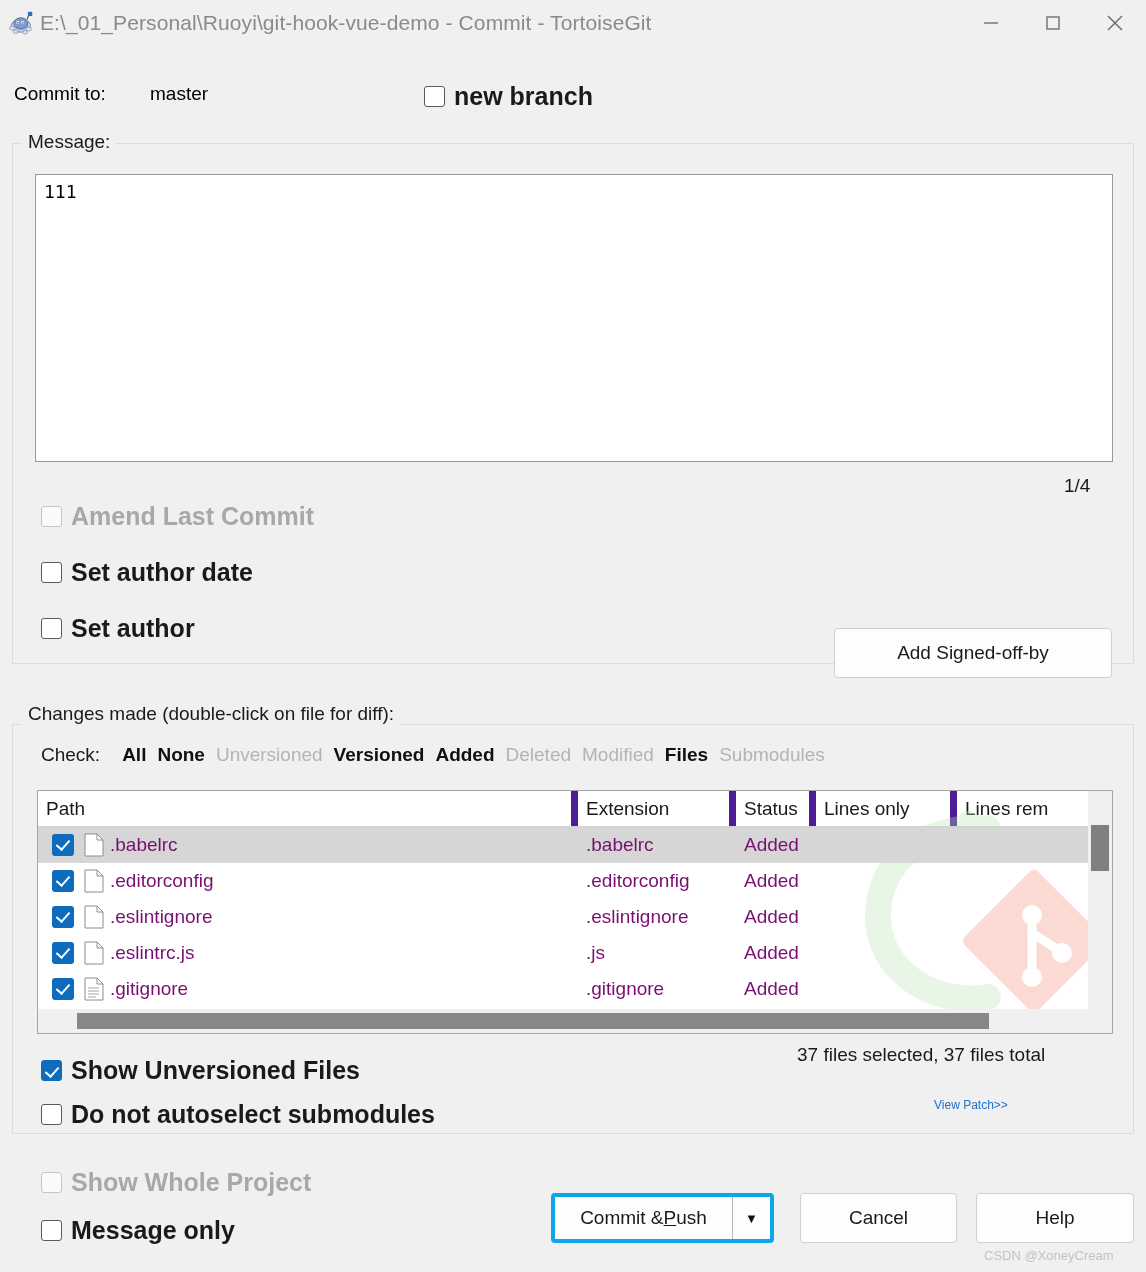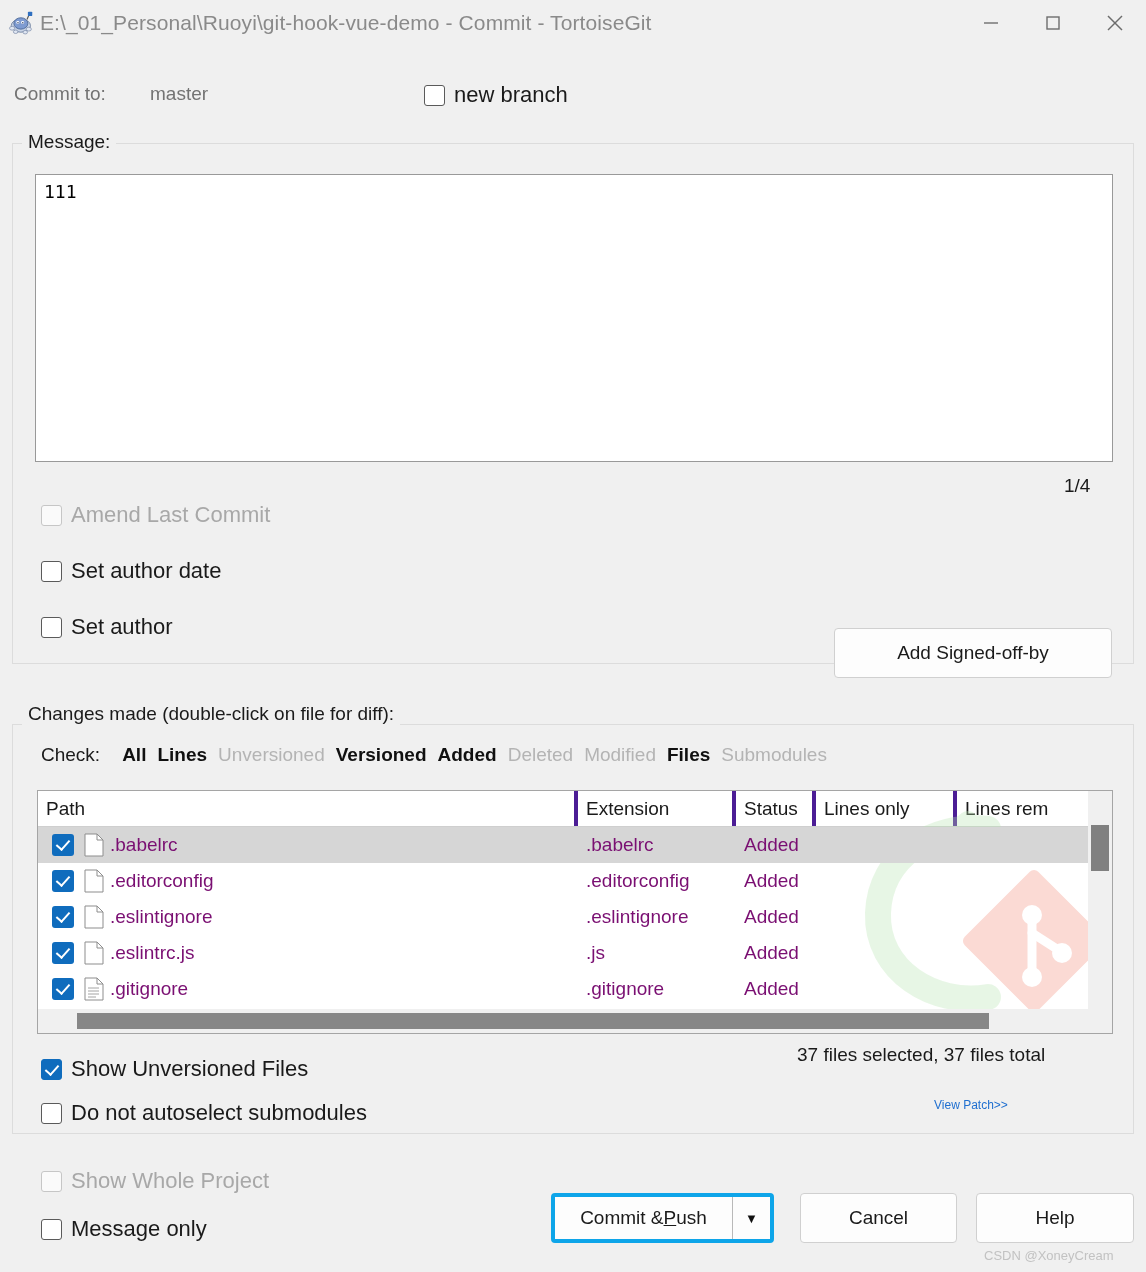--- a/index.html
+++ b/index.html
@@ -32,21 +32,21 @@
   }
   .win-buttons { margin-left: auto; display: flex; height: 46px; }
   .win-btn {
     width: 62px; height: 46px;
     display: flex; align-items: center; justify-content: center;
     color: #6d6d6d;
   }
   .win-btn svg { display: block; }
 
   
-  .lbl { font-size: 19px; color: #737373; }
+  .lbl { font-size: 19px; color: #000000; }
 
   
   .groupbox {
     position: absolute;
     border: 1px solid #dcdcdc;
     background: transparent;
   }
   .group-title {
     position: absolute;
     background: #f0f0f0;
@@ -64,21 +64,21 @@
     flex: 0 0 auto; position: relative;
   }
   .cbox.dim { border-color: #c6c6c6; background: #fafafa; }
   .cbox.checked { background: #0f6cbd; border-color: #0f6cbd; }
   .cbox.checked::after {
     content: ""; position: absolute;
     left: 6px; top: 2.5px; width: 6px; height: 11px;
     border: solid #fff; border-width: 0 2.2px 2.2px 0;
     transform: rotate(42deg);
   }
-  .cblabel { margin-left: 9px; font-size: 22px; color: #1a1a1a; white-space: nowrap; }
+  .cblabel { margin-left: 9px; font-size: 25px; color: #1a1a1a; white-space: nowrap; font-weight: bold; }
   .cblabel.dim { color: #a8a8a8; }
 
   
   .msgbox {
     position: absolute;
     background: #ffffff;
     border: 1px solid #999999;
     overflow: hidden;
   }
   .msgtext {
@@ -140,21 +140,21 @@
     overflow: hidden;
   }
   .list-head {
     display: flex; height: 36px; background: #ffffff;
     border-bottom: 1px solid #cfcfcf;
   }
   .hcell {
     font-size: 19px; color: #1a1a1a;
     display: flex; align-items: center;
     padding-left: 8px;
-    border-right: 4px solid #4c1d95;
+    border-right: 7px solid #4c1d95;
     overflow: hidden; white-space: nowrap;
   }
   .hcell:last-child { border-right: none; }
   .row {
     display: flex; height: 36px; align-items: flex-end;
     position: relative;
   }
   .row.sel { background: #d6d6d6; }
   .rcell {
     font-size: 19px; color: #7a0f72;
@@ -275,21 +275,21 @@
   </div>
 
   <div class="btn" style="left:834px; top:628px; width:278px; height:50px;">Add Signed-off-by</div>
 
   <div class="groupbox" style="left:12px; top:724px; width:1122px; height:410px;"></div>
   <div class="group-title" style="left:22px; top:703px;">Changes made (double-click on file for diff):</div>
 
   <div class="checkrow" style="left:41px; top:744px;">
     <span class="ck-lead">Check:</span>
     <span class="ck on">All</span>
-    <span class="ck on">Lines</span>
+    <span class="ck on">None</span>
     <span class="ck off">Unversioned</span>
     <span class="ck on">Versioned</span>
     <span class="ck on">Added</span>
     <span class="ck off">Deleted</span>
     <span class="ck off">Modified</span>
     <span class="ck on">Files</span>
     <span class="ck off">Submodules</span>
   </div>
 
   <div class="listwrap" style="left:37px; top:790px; width:1076px; height:244px;">

